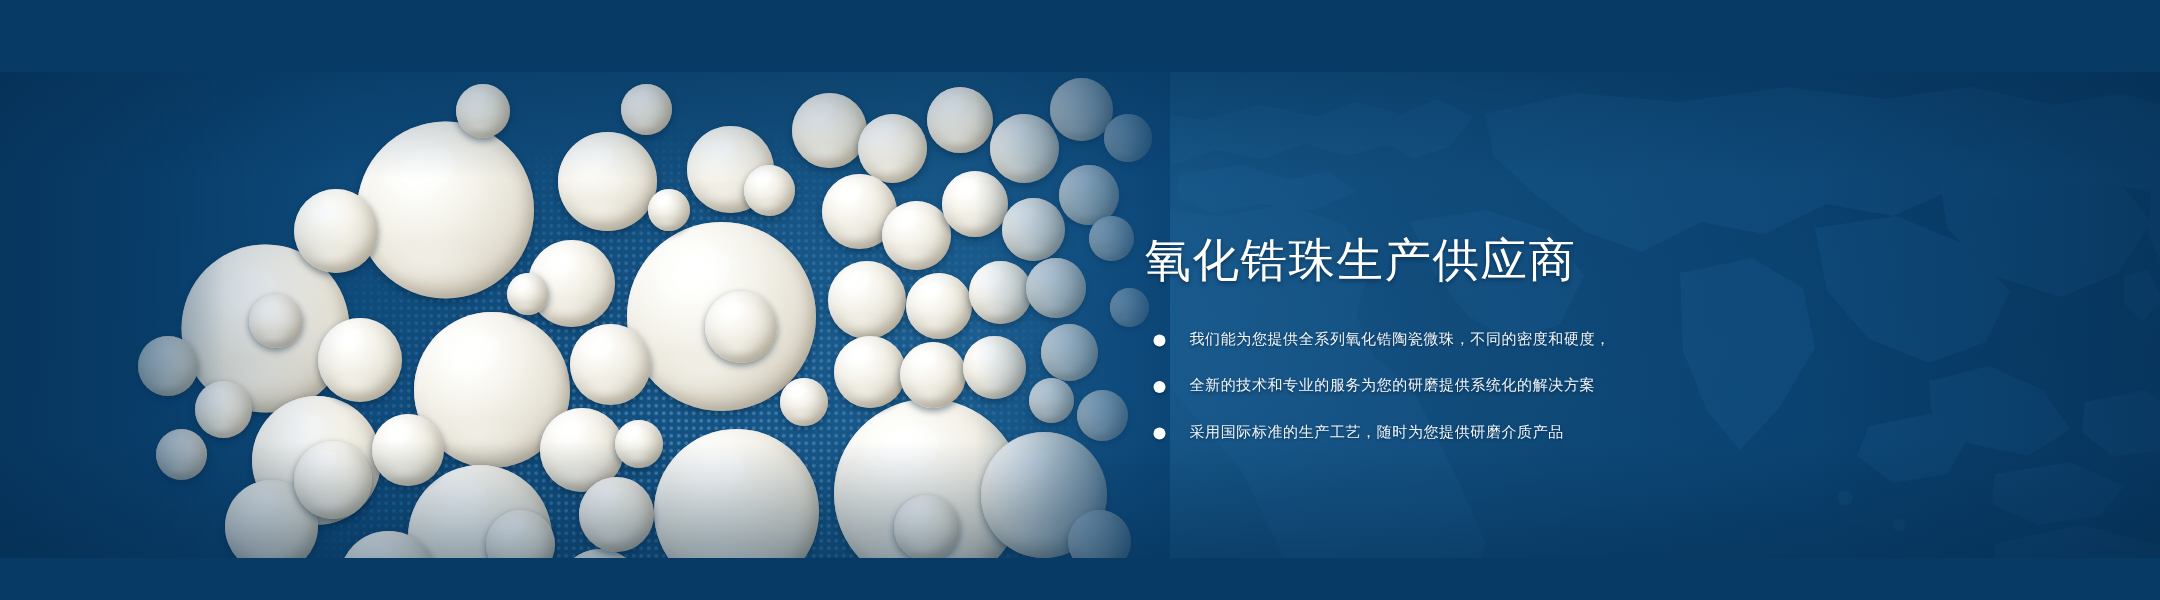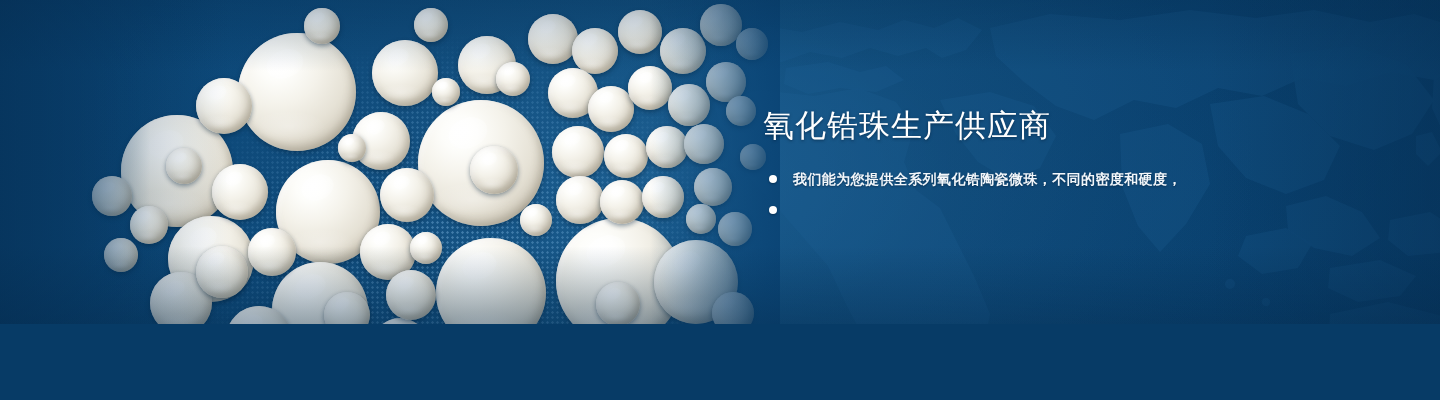--- a/index.html
+++ b/index.html
@@ -11,20 +11,21 @@
   body {
     font-family: "Liberation Sans", "DejaVu Sans", sans-serif;
   }
 
   .banner {
     position: relative;
     width: 1440px;
     height: 324px;
     overflow: hidden;
     background: #0f172a;
+    margin-top: 48px;
   }
 
   
   .bg-base {
     position: absolute;
     inset: 0;
     background:
       radial-gradient(ellipse 900px 520px at 46% 54%,
          rgba(38,104,156,0.62) 0%,
          rgba(28,86,134,0.38) 32%,
@@ -151,26 +152,25 @@
   }
   .bullets {
     list-style: none;
     margin: 22px 0 0 0;
     padding: 0;
   }
   .bullet {
     position: relative;
     padding-left: 30px;
     margin-bottom: 9px;
-    font-size: 14px;
+    font-size: 10px;
     line-height: 22px;
     color: #f2f6fa;
     letter-spacing: 0.4px;
     text-shadow: 0 1px 2px rgba(2,26,50,0.55);
-    font-weight: bold;
   }
   .bullet:last-child { margin-bottom: 0; }
   .bullet .dot {
     position: absolute;
     left: 6px;
     top: 7px;
     width: 8px;
     height: 8px;
     border-radius: 50%;
     background: #ffffff;
@@ -313,21 +313,26 @@
   <div class="content">
     <h1 class="headline">氧化锆珠生产供应商</h1>
 
     <ul class="bullets">
 
       <li class="bullet">
         <span class="dot"></span>
         <span>我们能为您提供全系列氧化锆陶瓷微珠，不同的密度和硬度，</span>
       </li>
 
-
       <li class="bullet">
         <span class="dot"></span>
+        <span>全新的技术和专业的服务为您的研磨提供系统化的解决方案</span>
+      </li>
+
+      <li class="bullet">
+        <span class="dot"></span>
+        <span>采用国际标准的生产工艺，随时为您提供研磨介质产品</span>
       </li>
 
     </ul>
   </div>
 
 </div>
 
 </body></html>

